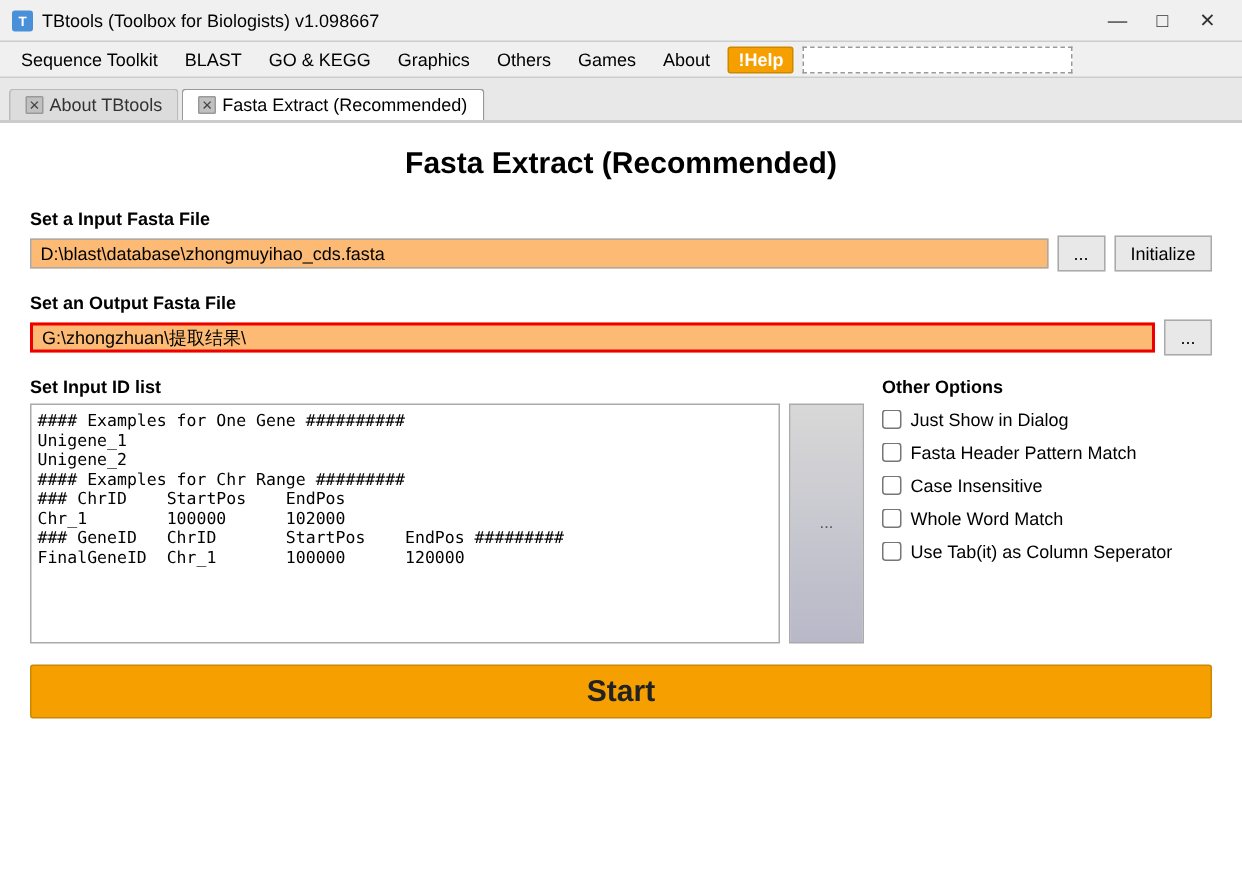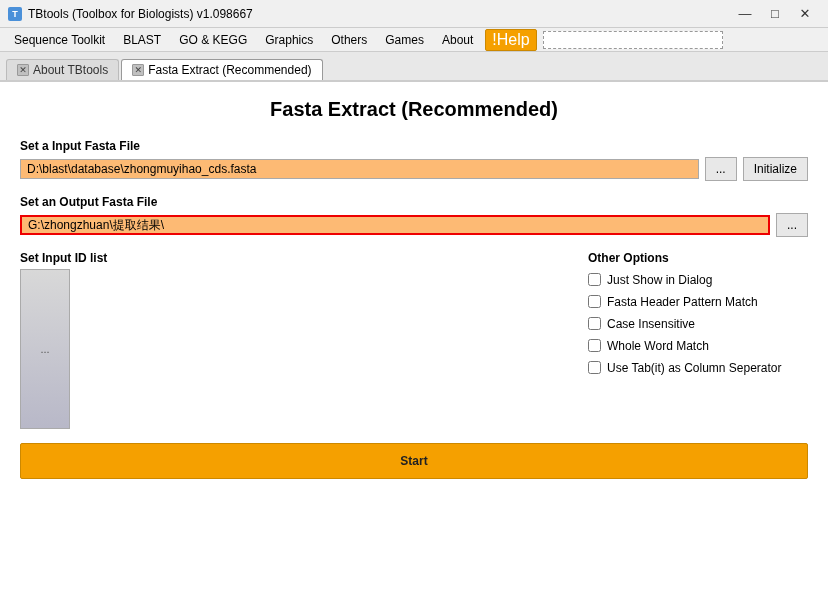--- a/index.html
+++ b/index.html
@@ -36,26 +36,26 @@
     .menu-item {
       padding: 2px 8px;
       cursor: pointer;
       border-radius: 2px;
       font-size: 12px;
       color: #000;
     }
     .help-btn {
       background: #f5a000;
       color: white;
-      font-weight: normal;
+      font-weight: bold;
       padding: 1px 6px;
       border: 1px solid #cc8800;
       border-radius: 2px;
       cursor: pointer;
-      font-size: 16px;
+      font-size: 12px;
       margin-left: 2px;
     }
     .search-box {
       margin-left: 4px;
       border: 1px dashed #999;
       padding: 1px 4px;
       width: 180px;
       height: 18px;
       font-size: 11px;
       background: white;
@@ -210,21 +210,21 @@
     
     .start-btn-container {
       margin-top: 14px;
     }
     .start-btn {
       width: 100%;
       height: 36px;
       background: #f5a000;
       border: 1px solid #cc8800;
       color: #222;
-      font-size: 12px;
+      font-size: 20px;
       font-weight: bold;
       cursor: pointer;
       border-radius: 2px;
     }
   </style>
 </head>
 <body>
 
 <div class="title-bar">
   <div class="title-bar-left">
@@ -276,20 +276,28 @@
   <div class="input-row">
     <input class="text-input highlight-border" type="text" value="G:\zhongzhuan\提取结果\" style="">
     <button class="browse-btn">...</button>
   </div>
 
   <div class="lower-section">
 
     <div class="id-list-section">
       <div class="id-list-label">Set Input ID list</div>
       <div class="id-list-row">
+        <textarea class="id-textarea" style="">#### Examples for One Gene ##########
+Unigene_1
+Unigene_2
+#### Examples for Chr Range #########
+### ChrID    StartPos    EndPos
+Chr_1        100000      102000
+### GeneID   ChrID       StartPos    EndPos #########
+FinalGeneID  Chr_1       100000      120000</textarea>
         <div class="scroll-btn">
           <span>...</span>
         </div>
       </div>
     </div>
 
     <div class="options-section">
       <div class="options-label">Other Options</div>
       <div class="option-item">
         <input type="checkbox" style="">

